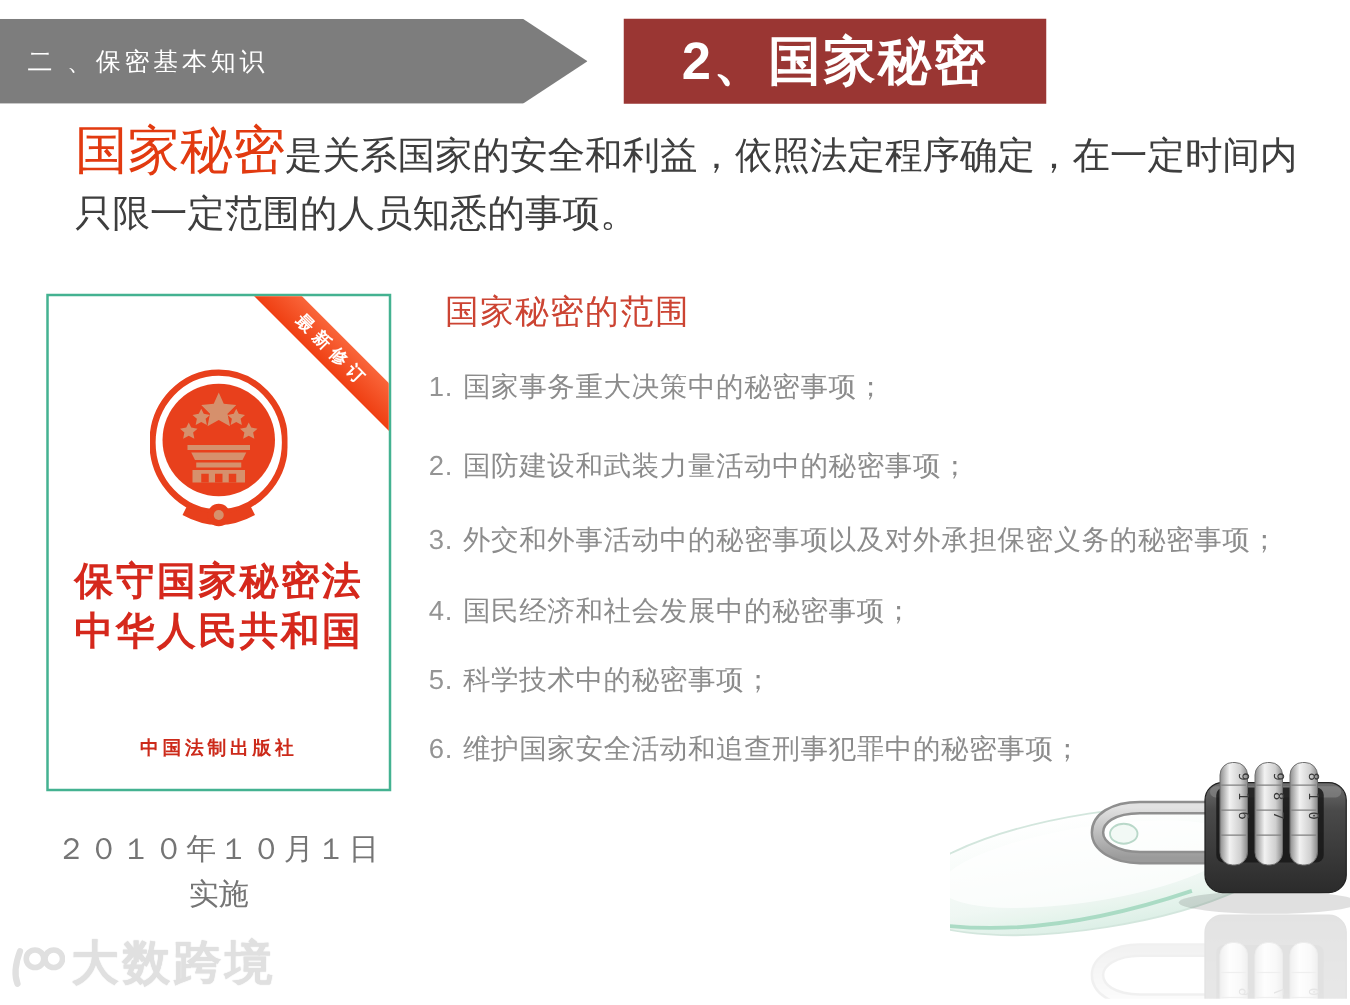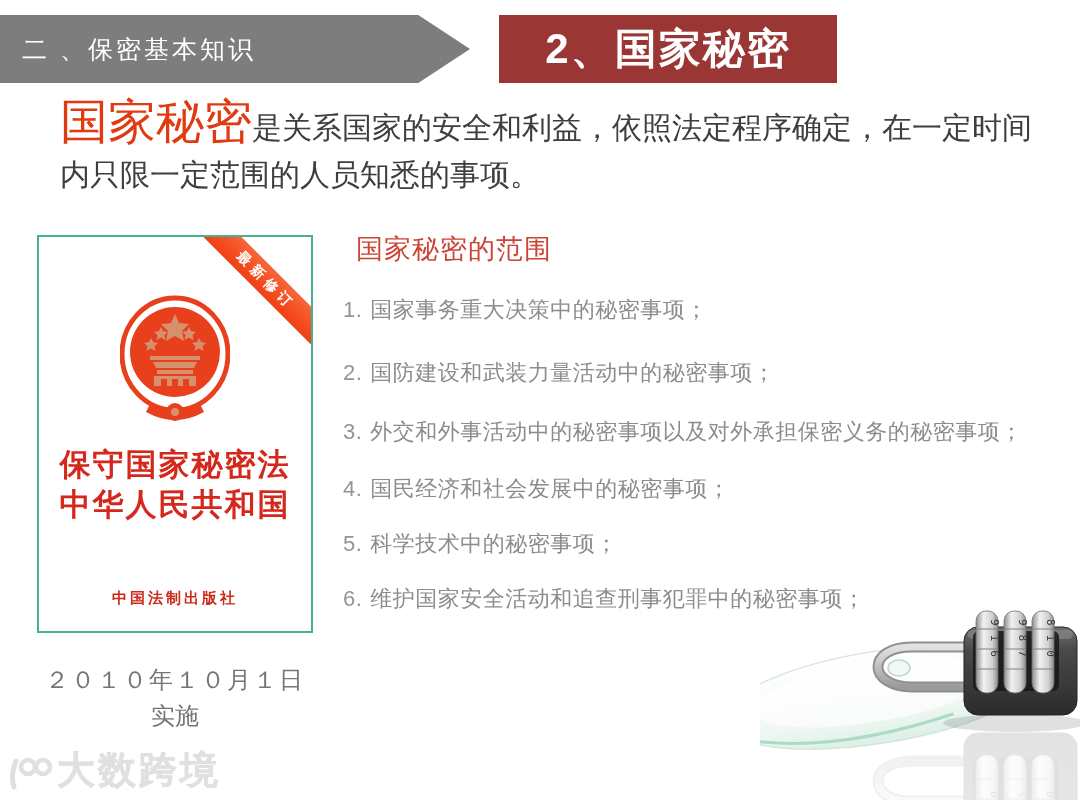--- a/index.html
+++ b/index.html
@@ -16,21 +16,21 @@
   
   .section-banner {
     position: absolute;
     left: 0; top: 15px;
     width: 470px; height: 68px;
     background: #7d7d7d;
     clip-path: polygon(0 0, 89% 0, 100% 50%, 89% 100%, 0 100%);
     display: flex; align-items: center;
     padding-left: 22px;
     color: #ffffff;
-    font-size: 25px;
+    font-size: 20px;
     letter-spacing: 3px;
   }
   .title-banner {
     position: absolute;
     left: 499px; top: 15px;
     width: 338px; height: 68px;
     background: #9a3633;
     display: flex; align-items: center; justify-content: center;
     color: #ffffff;
     font-size: 42px;
@@ -42,21 +42,21 @@
   .definition {
     position: absolute;
     left: 60px; top: 98px;
     width: 978px;
     font-family: "Liberation Serif", "DejaVu Serif", serif;
     font-size: 30px;
     line-height: 47px;
     color: #3e3e3e;
   }
   .definition .hl {
-    font-size: 48px;
+    font-size: 42px;
     color: #e23a10;
   }
 
   
   .book {
     position: absolute;
     left: 37px; top: 235px;
     width: 276px; height: 398px;
     background: #ffffff;
     border: 2px solid #44b291;

